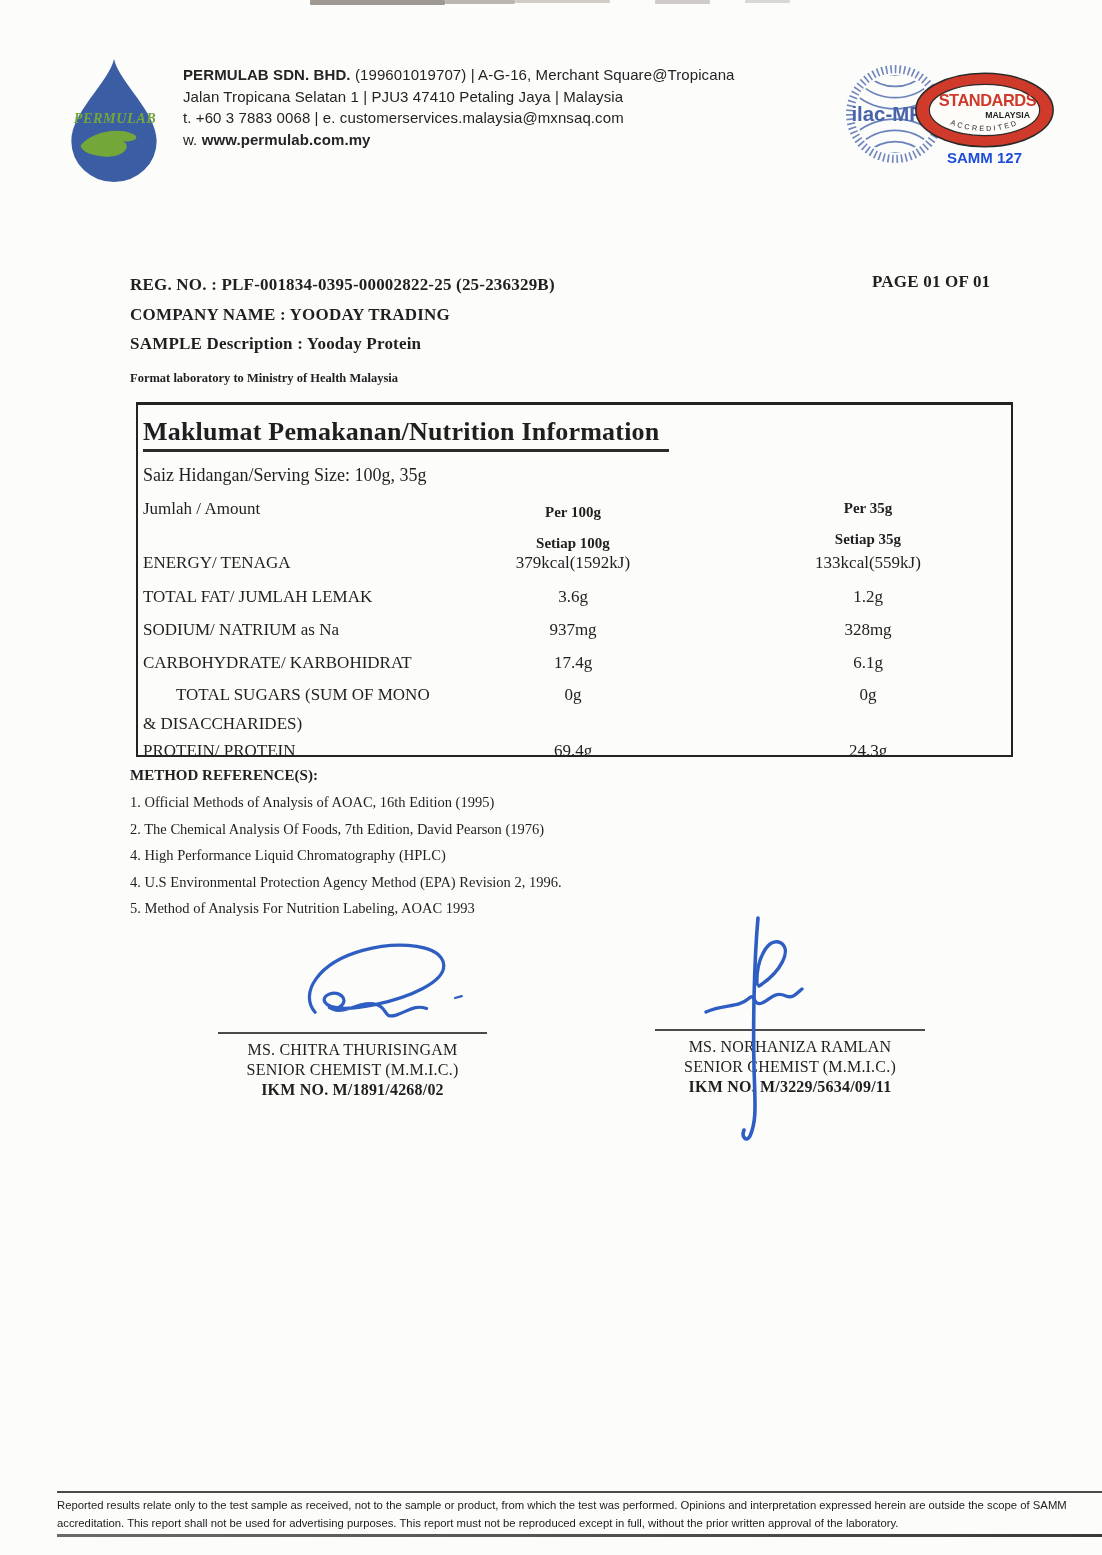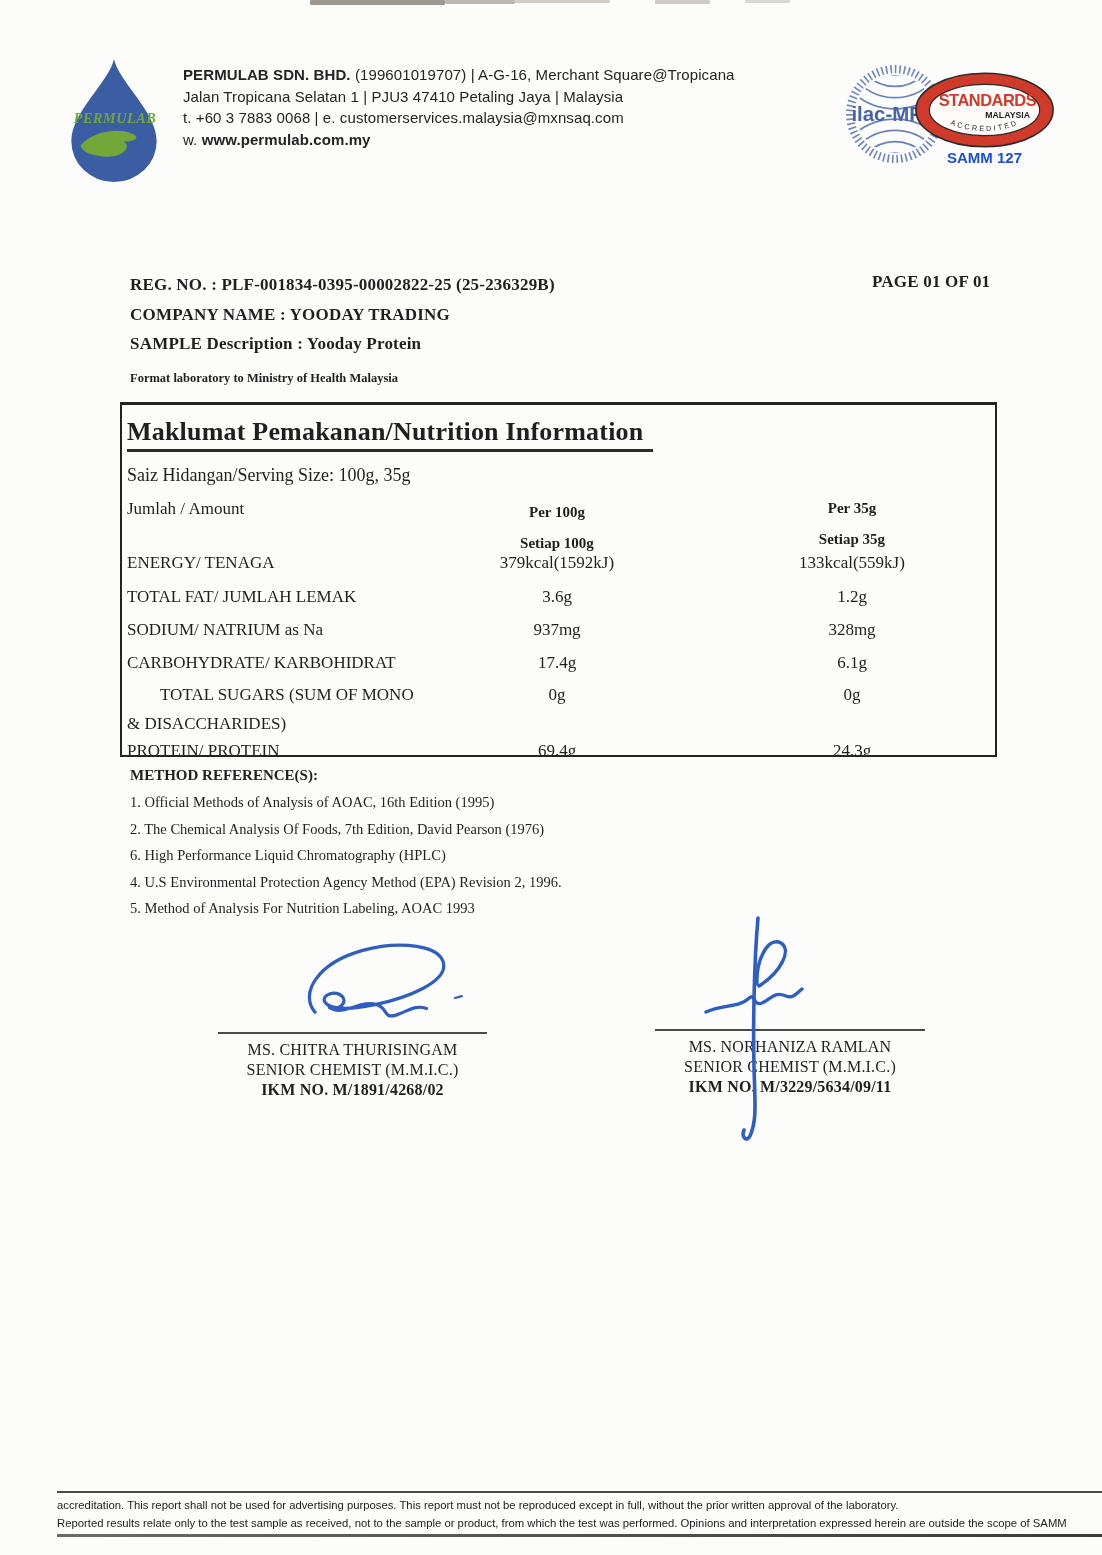--- a/index.html
+++ b/index.html
@@ -17,21 +17,21 @@
   
   .lh-text { font-family:"Liberation Sans", sans-serif; font-size:15px; line-height:21.5px; color:#242424; letter-spacing:.1px; }
   .lh-text b { font-weight:bold; }
 
   
   .meta-line { font-weight:bold; font-size:17px; letter-spacing:.2px; }
   .format-note { font-weight:bold; font-size:12.5px; }
 
   
   .ntable {
-    left:120px; top:402px; width:877px; height:355px;
+    left:136px; top:402px; width:877px; height:355px;
     border:2px solid #232323; border-top-width:3px; overflow:hidden;
   }
   .ntable-title {
     position:absolute; left:5px; top:12px;
     font-size:26px; font-weight:bold; letter-spacing:.2px;
     border-bottom:3px solid #2b2b2b; padding-bottom:2px; padding-right:10px;
   }
   .serving { position:absolute; left:5px; top:60px; font-size:18px; }
   .col-head { position:absolute; font-weight:bold; font-size:15px; text-align:center; line-height:31px; }
   .jumlah { position:absolute; left:5px; top:94px; font-weight:normal; font-size:17px; }
@@ -169,21 +169,21 @@
       <span class="lab">PROTEIN/ PROTEIN</span>
       <span class="v1">69.4g</span>
       <span class="v2">24.3g</span>
     </div>
   </div>
 
   <div class="abs mr-head" style="left:130px;top:767px;">METHOD REFERENCE(S):</div>
   <div class="abs" style="left:130px;top:789px;">
     <div class="mr-item">1. Official Methods of Analysis of AOAC, 16th Edition (1995)</div>
     <div class="mr-item">2. The Chemical Analysis Of Foods, 7th Edition, David Pearson (1976)</div>
-    <div class="mr-item">6. High Performance Liquid Chromatography (HPLC)</div>
+    <div class="mr-item">4. High Performance Liquid Chromatography (HPLC)</div>
     <div class="mr-item">4. U.S Environmental Protection Agency Method (EPA) Revision 2, 1996.</div>
     <div class="mr-item">5. Method of Analysis For Nutrition Labeling, AOAC 1993</div>
   </div>
 
   <div class="abs" style="left:272px;top:938px;width:210px;height:100px;">
     <svg viewBox="0 0 220 105" width="210" height="100">
       <path d="M45 78 C 28 58 48 26 95 13 C 135 2 178 8 180 28 C 182 46 145 62 108 70 C 84 75 60 76 55 67 C 52 59 66 55 73 61 C 80 67 70 77 60 73
                M60 73 C 74 83 94 64 110 70 C 122 74 116 85 130 81 C 144 76 150 70 162 74" fill="none" stroke="#2e5ec2" stroke-width="3.4" stroke-linecap="round"></path>
       <path d="M192 63 l 7 -2" stroke="#2e5ec2" stroke-width="2.4" stroke-linecap="round"></path>
     </svg>
@@ -204,18 +204,18 @@
   <div class="abs" style="left:698px;top:912px;width:135px;height:232px;z-index:3;">
     <svg viewBox="0 0 135 232" width="135" height="232">
       <path d="M60 6 C 56 50 55 115 56 155 C 57 192 59 208 52 224 C 49 230 43 226 46 218" fill="none" stroke="#2e5ec2" stroke-width="3.6" stroke-linecap="round"></path>
       <path d="M59 72 C 58 48 70 24 83 31 C 94 38 83 60 61 74" fill="none" stroke="#2e5ec2" stroke-width="3.4" stroke-linecap="round"></path>
       <path d="M8 100 C 26 92 40 96 50 87 C 58 79 54 95 64 91 C 73 87 76 79 88 84 C 95 87 99 81 104 77" fill="none" stroke="#2e5ec2" stroke-width="3.4" stroke-linecap="round"></path>
     </svg>
   </div>
 
   <div class="abs f-rule" style="left:57px;top:1491px;width:1045px;height:2px;"></div>
   <div class="abs f-text" style="left:57px;top:1497px;">
+    <div>Reported results relate only to the test sample as received, not to the sample or product, from which the test was performed. Opinions and interpretation expressed herein are outside the scope of SAMM</div>
     <div>accreditation. This report shall not be used for advertising purposes. This report must not be reproduced except in full, without the prior written approval of the laboratory.</div>
-    <div>Reported results relate only to the test sample as received, not to the sample or product, from which the test was performed. Opinions and interpretation expressed herein are outside the scope of SAMM</div>
   </div>
   <div class="abs f-rule thick" style="left:57px;top:1534px;width:1045px;height:3px;"></div>
 
 </div>
 
 </body></html>

